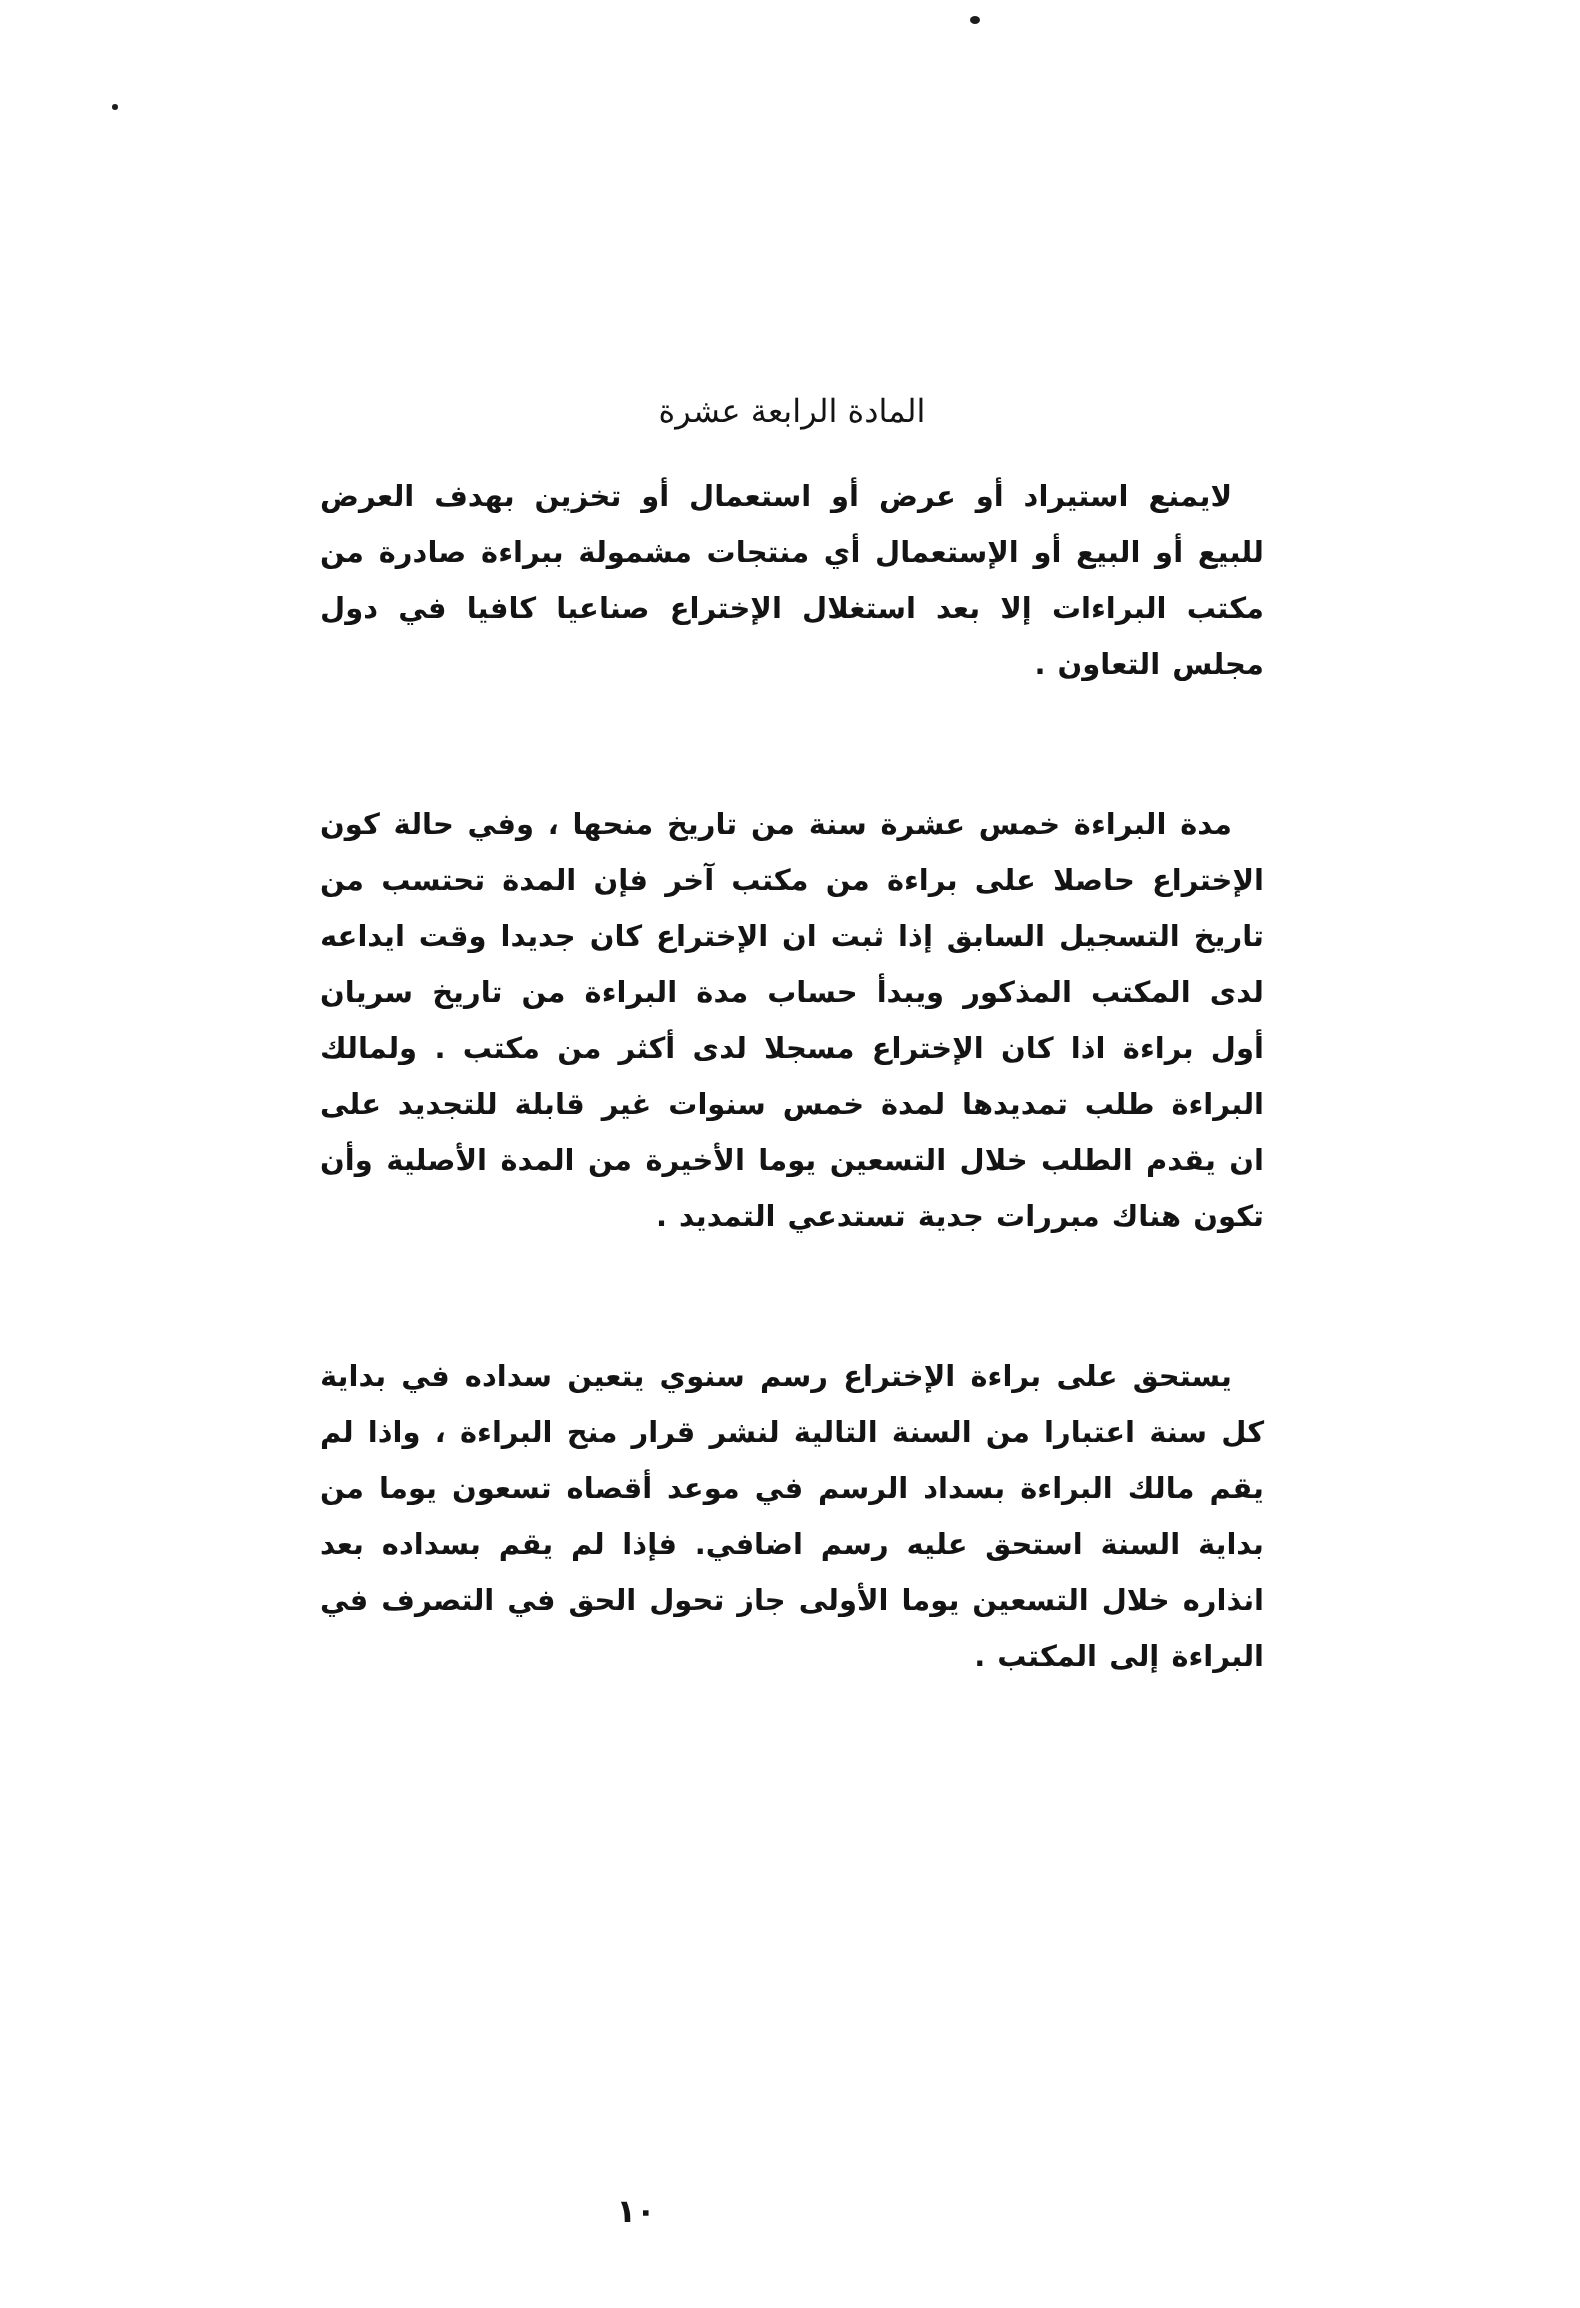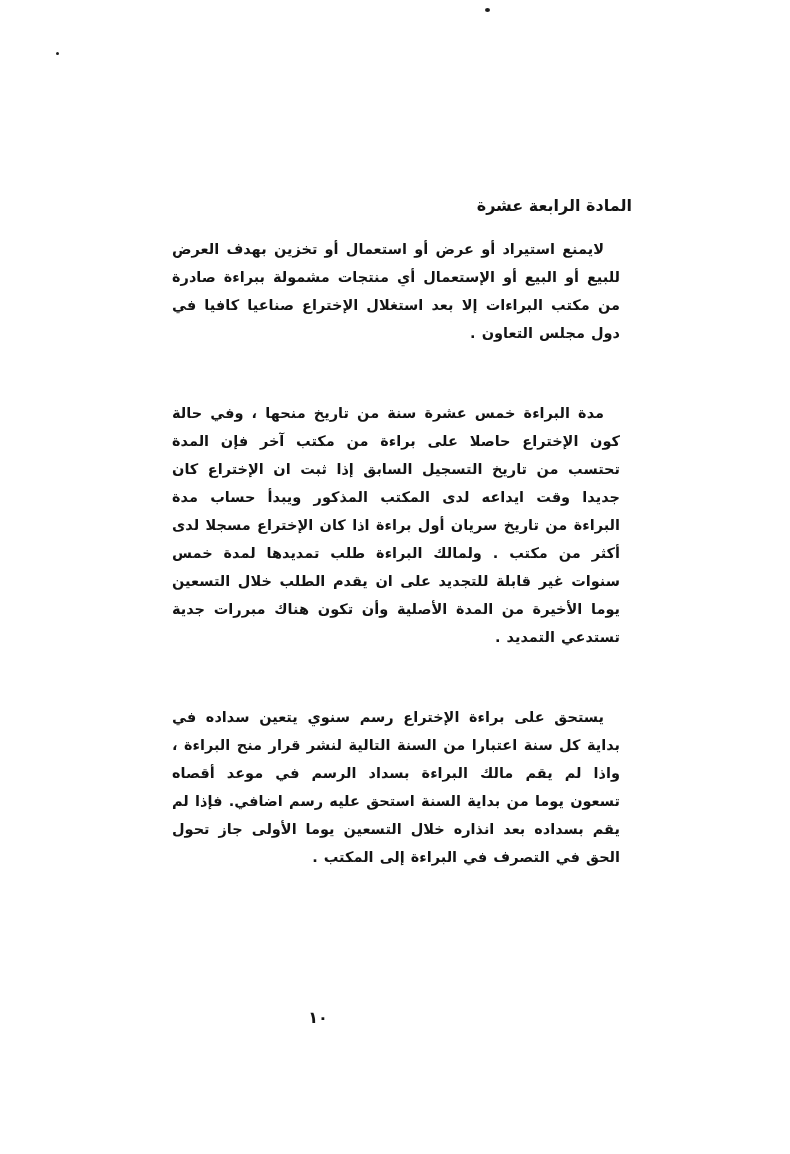--- a/index.html
+++ b/index.html
@@ -25,37 +25,38 @@
   .content {
     position: absolute;
     top: 196px;
     right: 158px;
     width: 472px;
     direction: rtl;
   }
   .article + .article { margin-top: 52px; }
   .article-title {
     margin: 0 0 20px 0;
+    text-align: center;
     font-size: 16px;
-    font-weight: bold;
+    font-weight: normal;
     letter-spacing: 0;
   }
   .article-body {
-    margin: 12px;
+    margin: 0;
     font-size: 14.5px;
     font-weight: bold;
     line-height: 28px;
     text-align: justify;
     text-indent: 16px;
     word-spacing: 1px;
   }
   .page-number {
     position: absolute;
     left: 0;
-    top: 1008px;
+    top: 1096px;
     width: 636px;
     text-align: center;
     font-size: 16px;
     font-weight: bold;
     direction: rtl;
   }
 </style>
 </head>
 <body>
 

